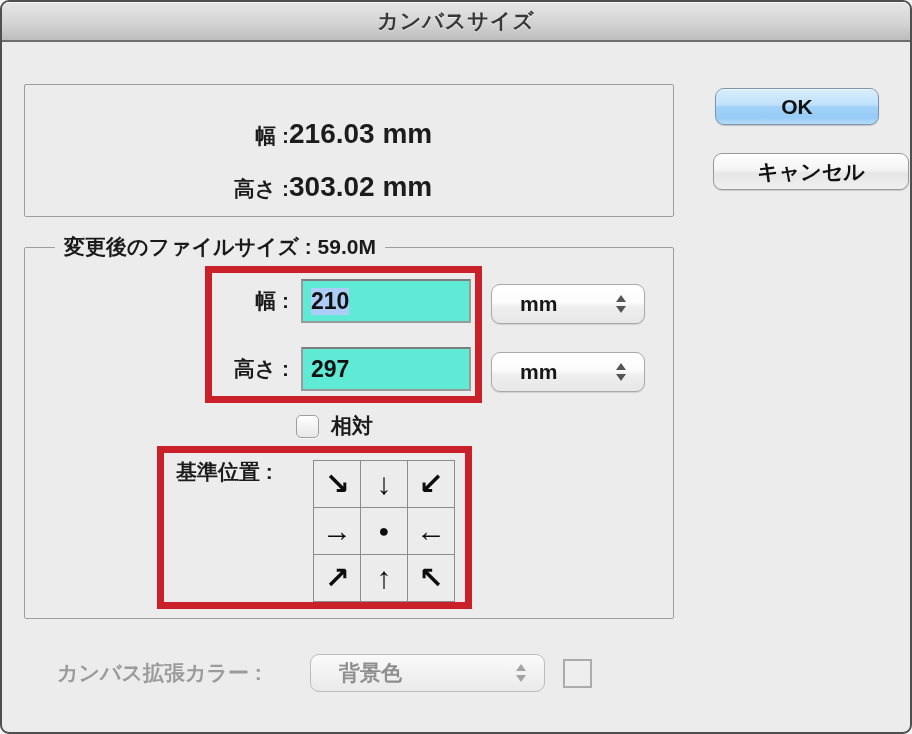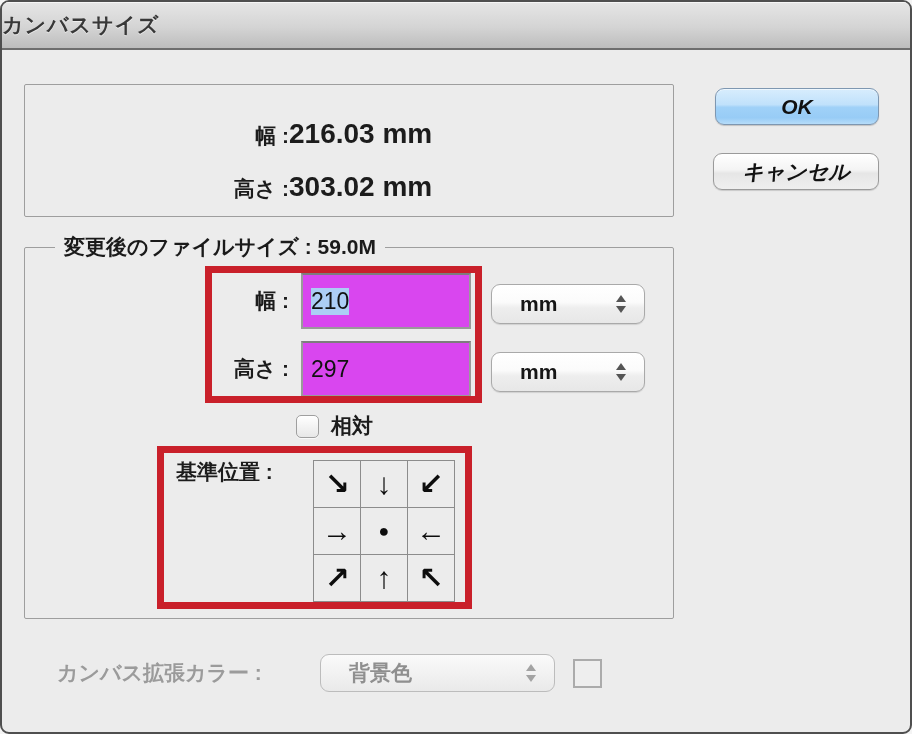--- a/index.html
+++ b/index.html
@@ -17,27 +17,27 @@
     background: #ececec;
     border: 2px solid #4f4f4f;
     border-radius: 9px;
     overflow: hidden;
   }
 
   
   .titlebar {
     position: absolute;
     left: 0; top: 0; right: 0;
-    height: 48px;
+    height: 40px;
     background: linear-gradient(180deg, #e6e6e6 0%, #d4d4d4 55%, #bdbdbd 100%);
     border-bottom: 2px solid #6e6e6e;
     box-shadow: inset 0 1px 0 rgba(255,255,255,.65);
     display: flex;
     align-items: center;
-    justify-content: flex-start;
+    justify-content: center;
   }
   .titlebar .title {
     font-size: 21px;
     font-weight: 600;
     color: #383838;
     letter-spacing: 1px;
     text-shadow: 0 1px 0 rgba(255,255,255,.55);
   }
 
   
@@ -95,29 +95,29 @@
     text-align: right;
     font-size: 21px;
     font-weight: 600;
   }
   .field-row.rw { top: 31px; }
   .field-row.rh { top: 99px; }
 
   .textfield {
     margin-left: 12px;
     width: 170px;
-    height: 56px;
-    background: #d946ef;
+    height: 44px;
+    background: #5eead4;
     border: 2px solid #9a9a9a;
     border-top-color: #7d7d7d;
     display: flex;
     align-items: center;
     padding-left: 8px;
     font-size: 23px;
-    font-weight: 400;
+    font-weight: 700;
     color: #111;
   }
   .textfield .seltext { background: #accdf5; }
 
   
   .popup {
     position: absolute;
     width: 154px;
     height: 40px;
     border: 1px solid #a9a9a9;
@@ -226,30 +226,29 @@
     position: absolute;
     height: 37px;
     border-radius: 9px;
     display: flex;
     align-items: center;
     justify-content: center;
     font-size: 21px;
     font-weight: 600;
     color: #111;
     cursor: default;
-    font-style: italic;
   }
   .btn-ok {
     left: 713px; top: 86px; width: 164px;
     background: linear-gradient(180deg, #d8edfd 0%, #c0e1fb 45%, #a0d1f8 52%, #98ccf6 82%, #b6dcf9 100%);
     border: 1px solid #7e97b1;
     box-shadow: 0 1px 1px rgba(0,0,0,.18), inset 0 1px 0 rgba(255,255,255,.55);
   }
   .btn-cancel {
-    left: 711px; top: 151px; width: 166px;
+    left: 711px; top: 151px; width: 196px;
     background: linear-gradient(180deg, #ffffff 0%, #f4f4f4 45%, #e6e6e6 55%, #efefef 100%);
     border: 1px solid #9a9a9a;
     box-shadow: 0 1px 1px rgba(0,0,0,.15), inset 0 1px 0 rgba(255,255,255,.9);
   }
 
   
   .bottom-row {
     position: absolute;
     left: 55px;
     top: 652px;
@@ -260,21 +259,21 @@
     width: 240px;
     font-size: 21px;
     font-weight: 700;
     color: #9b9b9b;
   }
   .popup-disabled {
     position: relative;
     left: 0; top: 0;
     width: 235px;
     height: 38px;
-    margin-left: 23px;
+    margin-left: 13px;
     background: linear-gradient(180deg, #fafafa 0%, #f1f1f1 55%, #e9e9e9 100%);
     border-color: #bcbcbc;
     box-shadow: none;
   }
   .popup-disabled .popup-label { color: #8f8f8f; }
   .popup-disabled .tri-up   { border-bottom-color: #a3a3a3; }
   .popup-disabled .tri-down { border-top-color: #a3a3a3; }
   .color-swatch {
     width: 29px;
     height: 29px;

